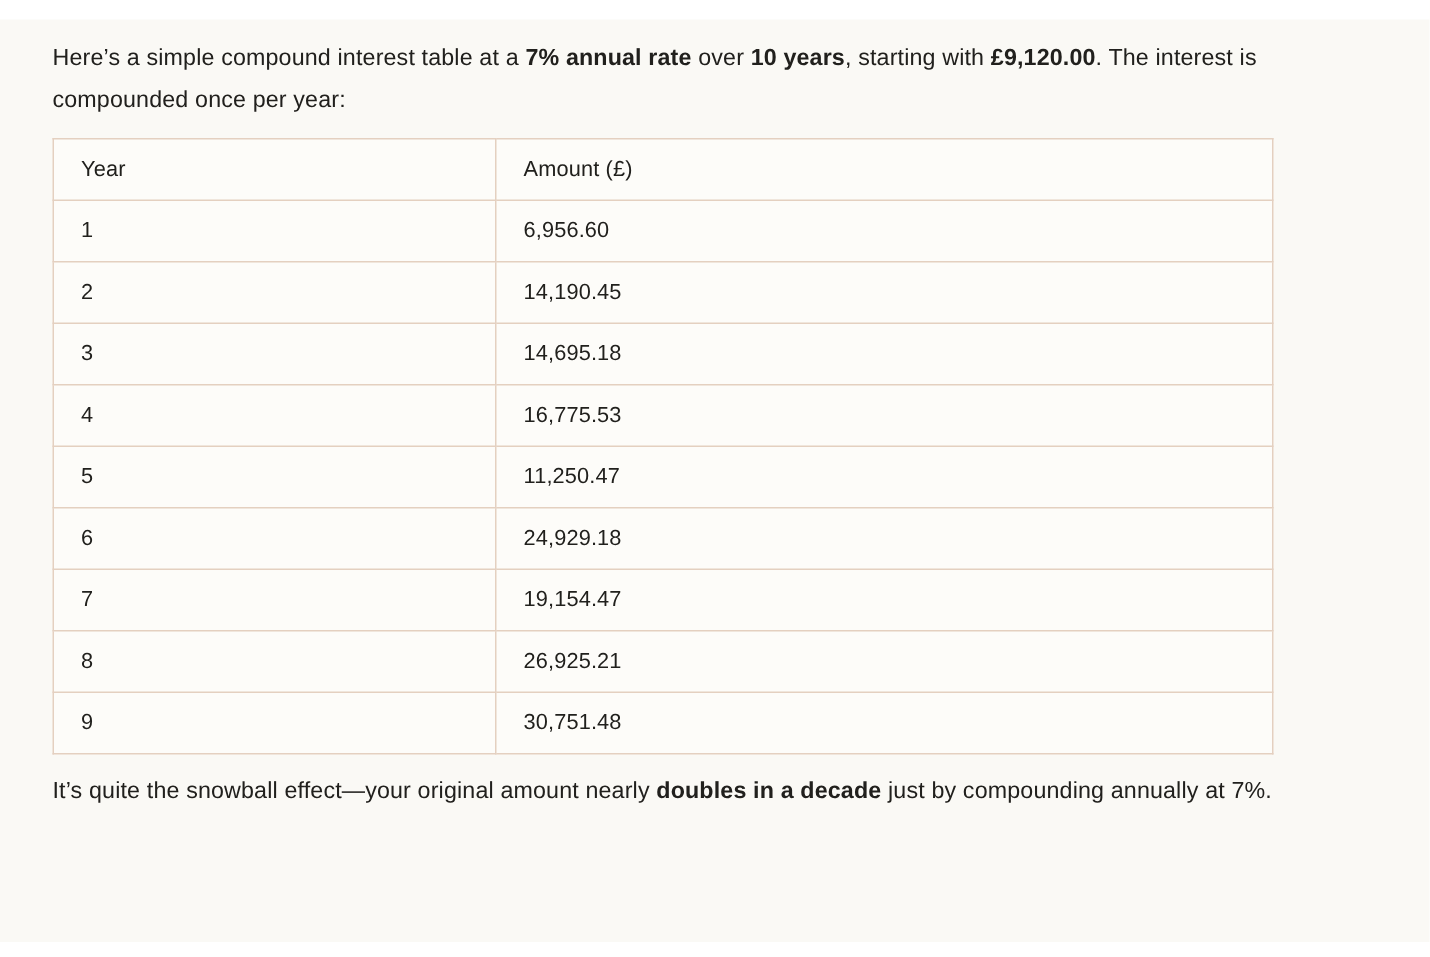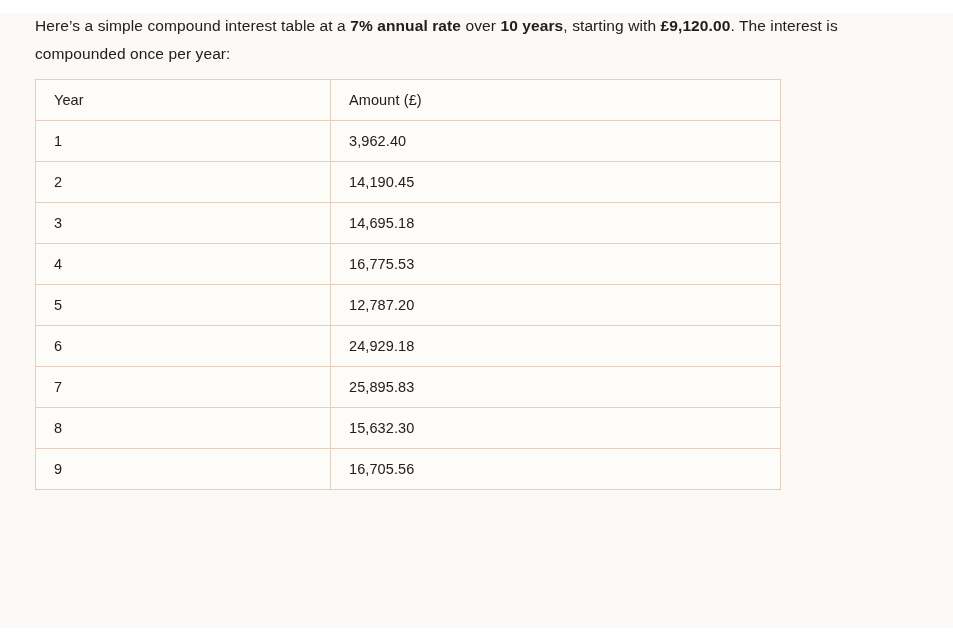--- a/index.html
+++ b/index.html
@@ -14,35 +14,35 @@
     position: absolute;
     left: 0;
     top: 13px;
     width: 953px;
     height: 615px;
     background: #faf9f5;
   }
   .content {
     position: absolute;
     left: 35px;
-    top: 5px;
+    top: 18px;
     width: 814px;
   }
   .para {
     padding-top: 7px;
     font-size: 15.5px;
     line-height: 28px;
     color: #21201d;
     letter-spacing: 0.1px;
   }
   .para strong { font-weight: 700; }
   .para.outro { padding-top: 11px; }
   table.interest-table {
     margin-top: 11px;
-    width: 746px;
+    width: 814px;
     border-collapse: collapse;
     background: #fdfcf9;
   }
   table.interest-table th,
   table.interest-table td {
     border: 1px solid #e4d0c0;
     height: 41px;
     padding: 0 0 0 18px;
     vertical-align: middle;
     text-align: left;
@@ -66,51 +66,52 @@
   <table class="interest-table">
     <thead>
       <tr>
         <th class="col-year">Year</th>
         <th class="col-amount">Amount (£)</th>
       </tr>
     </thead>
     <tbody id="table-body">
         <tr>
           <td class="col-year">1</td>
-          <td class="col-amount">3,962.40</td>
+          <td class="col-amount">6,956.60</td>
         </tr>
         <tr>
           <td class="col-year">2</td>
           <td class="col-amount">14,190.45</td>
         </tr>
         <tr>
           <td class="col-year">3</td>
           <td class="col-amount">14,695.18</td>
         </tr>
         <tr>
           <td class="col-year">4</td>
           <td class="col-amount">16,775.53</td>
         </tr>
         <tr>
           <td class="col-year">5</td>
-          <td class="col-amount">12,787.20</td>
+          <td class="col-amount">11,250.47</td>
         </tr>
         <tr>
           <td class="col-year">6</td>
           <td class="col-amount">24,929.18</td>
         </tr>
         <tr>
           <td class="col-year">7</td>
-          <td class="col-amount">25,895.83</td>
+          <td class="col-amount">19,154.47</td>
         </tr>
         <tr>
           <td class="col-year">8</td>
-          <td class="col-amount">15,632.30</td>
+          <td class="col-amount">26,925.21</td>
         </tr>
         <tr>
           <td class="col-year">9</td>
-          <td class="col-amount">16,705.56</td>
+          <td class="col-amount">30,751.48</td>
         </tr>
       </tbody>
   </table>
 
+  <p class="para outro"><span>It’s quite the snowball effect—your original amount nearly </span><strong>doubles in a decade</strong><span> just by compounding annually at 7%.</span></p>
 
 </div>
 
 </body></html>

